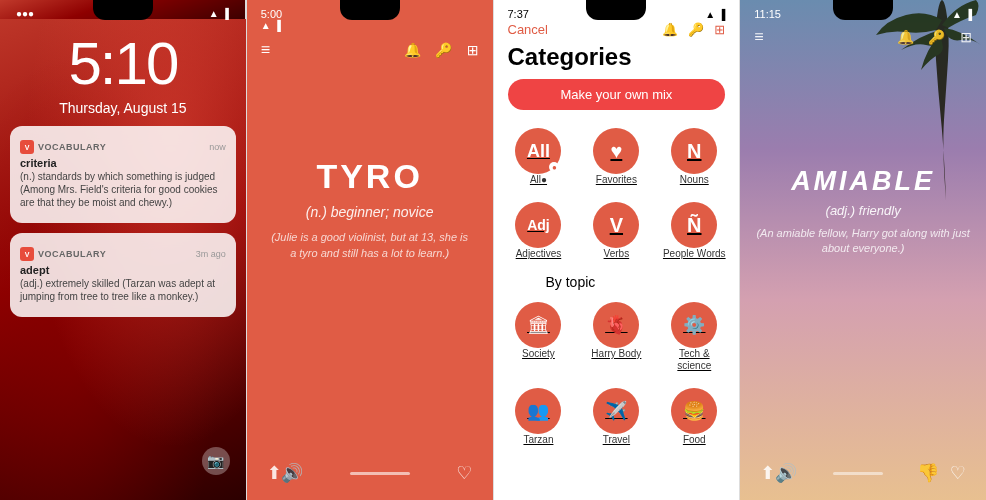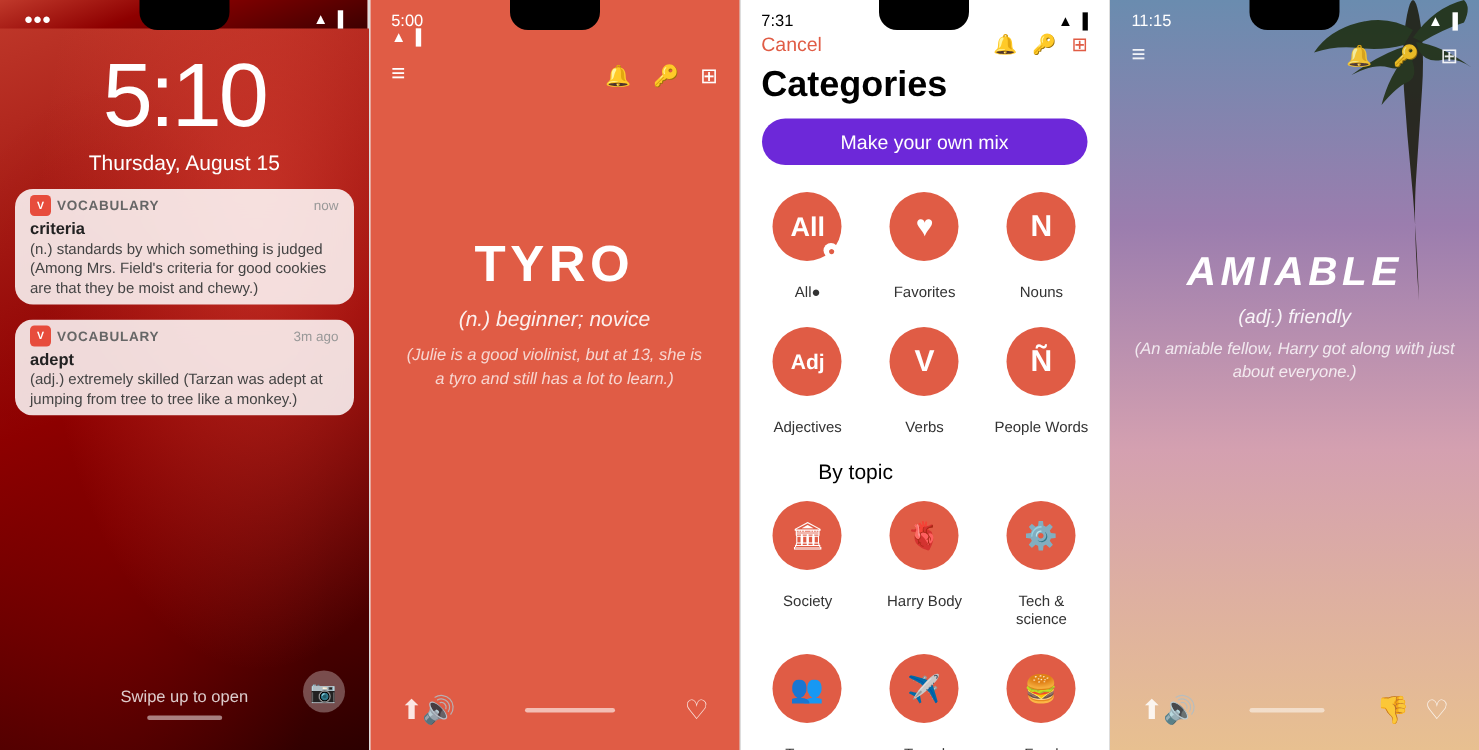--- a/index.html
+++ b/index.html
@@ -66,21 +66,21 @@
       height: 20px;
       background: #000;
       border-radius: 0 0 12px 12px;
       z-index: 10;
     }
     .notification-card {
       position: relative;
       margin: 10px 10px 6px;
       background: rgba(255,255,255,0.85);
       border-radius: 12px;
-      padding: 4px 10px;
+      padding: 14px 10px;
       backdrop-filter: blur(10px);
     }
     .notif-header {
       display: flex;
       align-items: center;
       gap: 4px;
       margin-bottom: 3px;
     }
     .notif-icon {
       width: 14px;
@@ -253,40 +253,41 @@
     }
     .phone3 .categories-title {
       font-size: 24px;
       font-weight: 700;
       color: #000;
       padding: 6px 14px 0;
     }
     .phone3 .mix-btn {
       display: block;
       margin: 8px 14px;
-      background: #6d28d9;
+      background: #ef4444;
       color: white;
       text-align: center;
       border-radius: 20px;
       padding: 8px;
       font-size: 13px;
       font-weight: 500;
     }
     .category-grid {
       display: grid;
       grid-template-columns: repeat(3, 1fr);
       gap: 4px;
       padding: 4px 8px;
     }
     .cat-item {
       display: flex;
       flex-direction: column;
       align-items: center;
       padding: 6px 4px;
-      gap: 16px;
+      gap: 0;
+      text-decoration: underline;
     }
     .cat-circle {
       width: 46px;
       height: 46px;
       border-radius: 50%;
       background: #e05c45;
       display: flex;
       align-items: center;
       justify-content: center;
       color: white;
@@ -431,24 +432,20 @@
     <div class="notif-header">
       <div class="notif-icon">V</div>
       <span class="notif-app">VOCABULARY</span>
       <span class="notif-time">3m ago</span>
     </div>
     <div class="notif-title">adept</div>
     <div class="notif-body">(adj.) extremely skilled
 (Tarzan was adept at jumping from tree to tree like a monkey.)</div>
   </div>
 
-  <div class="swipe-hint">
-    <span>Swipe up to open</span>
-    <div class="swipe-line"></div>
-  </div>
   <div class="camera-icon-circle">📷</div>
 </div>
 
 <div class="phone phone2" style="position:relative;">
   <div class="notch"></div>
   <div class="status-bar" style="display:flex;justify-content:space-between;padding:8px 14px 0;color:white;font-size:11px;position:relative;">
     <span>5:00</span>
     <div class="sb-right">
       <span>▲</span>
       <span>▐</span>
@@ -475,21 +472,21 @@
     <div style="flex:1;display:flex;justify-content:center;">
       <div class="bottom-indicator"></div>
     </div>
     <span>♡</span>
   </div>
 </div>
 
 <div class="phone phone3" style="position:relative;background:#fff;">
   <div class="notch" style="position:absolute;top:0;left:50%;transform:translateX(-50%);width:60px;height:20px;background:#000;border-radius:0 0 12px 12px;z-index:10;"></div>
   <div class="status-bar" style="display:flex;justify-content:space-between;padding:8px 14px 0;color:#000;font-size:11px;position:relative;">
-    <span>7:31</span>
+    <span>7:37</span>
     <div class="sb-right" style="color:#000;">
       <span>▲</span>
       <span>▐</span>
     </div>
   </div>
   <div style="padding:2px 14px 0;display:flex;justify-content:space-between;">
     <span style="color:#e05c45;font-size:13px;">Cancel</span>
     <div style="display:flex;gap:10px;">
       <span style="color:#e05c45;font-size:13px;">🔔</span>
       <span style="color:#e05c45;font-size:13px;">🔑</span>

